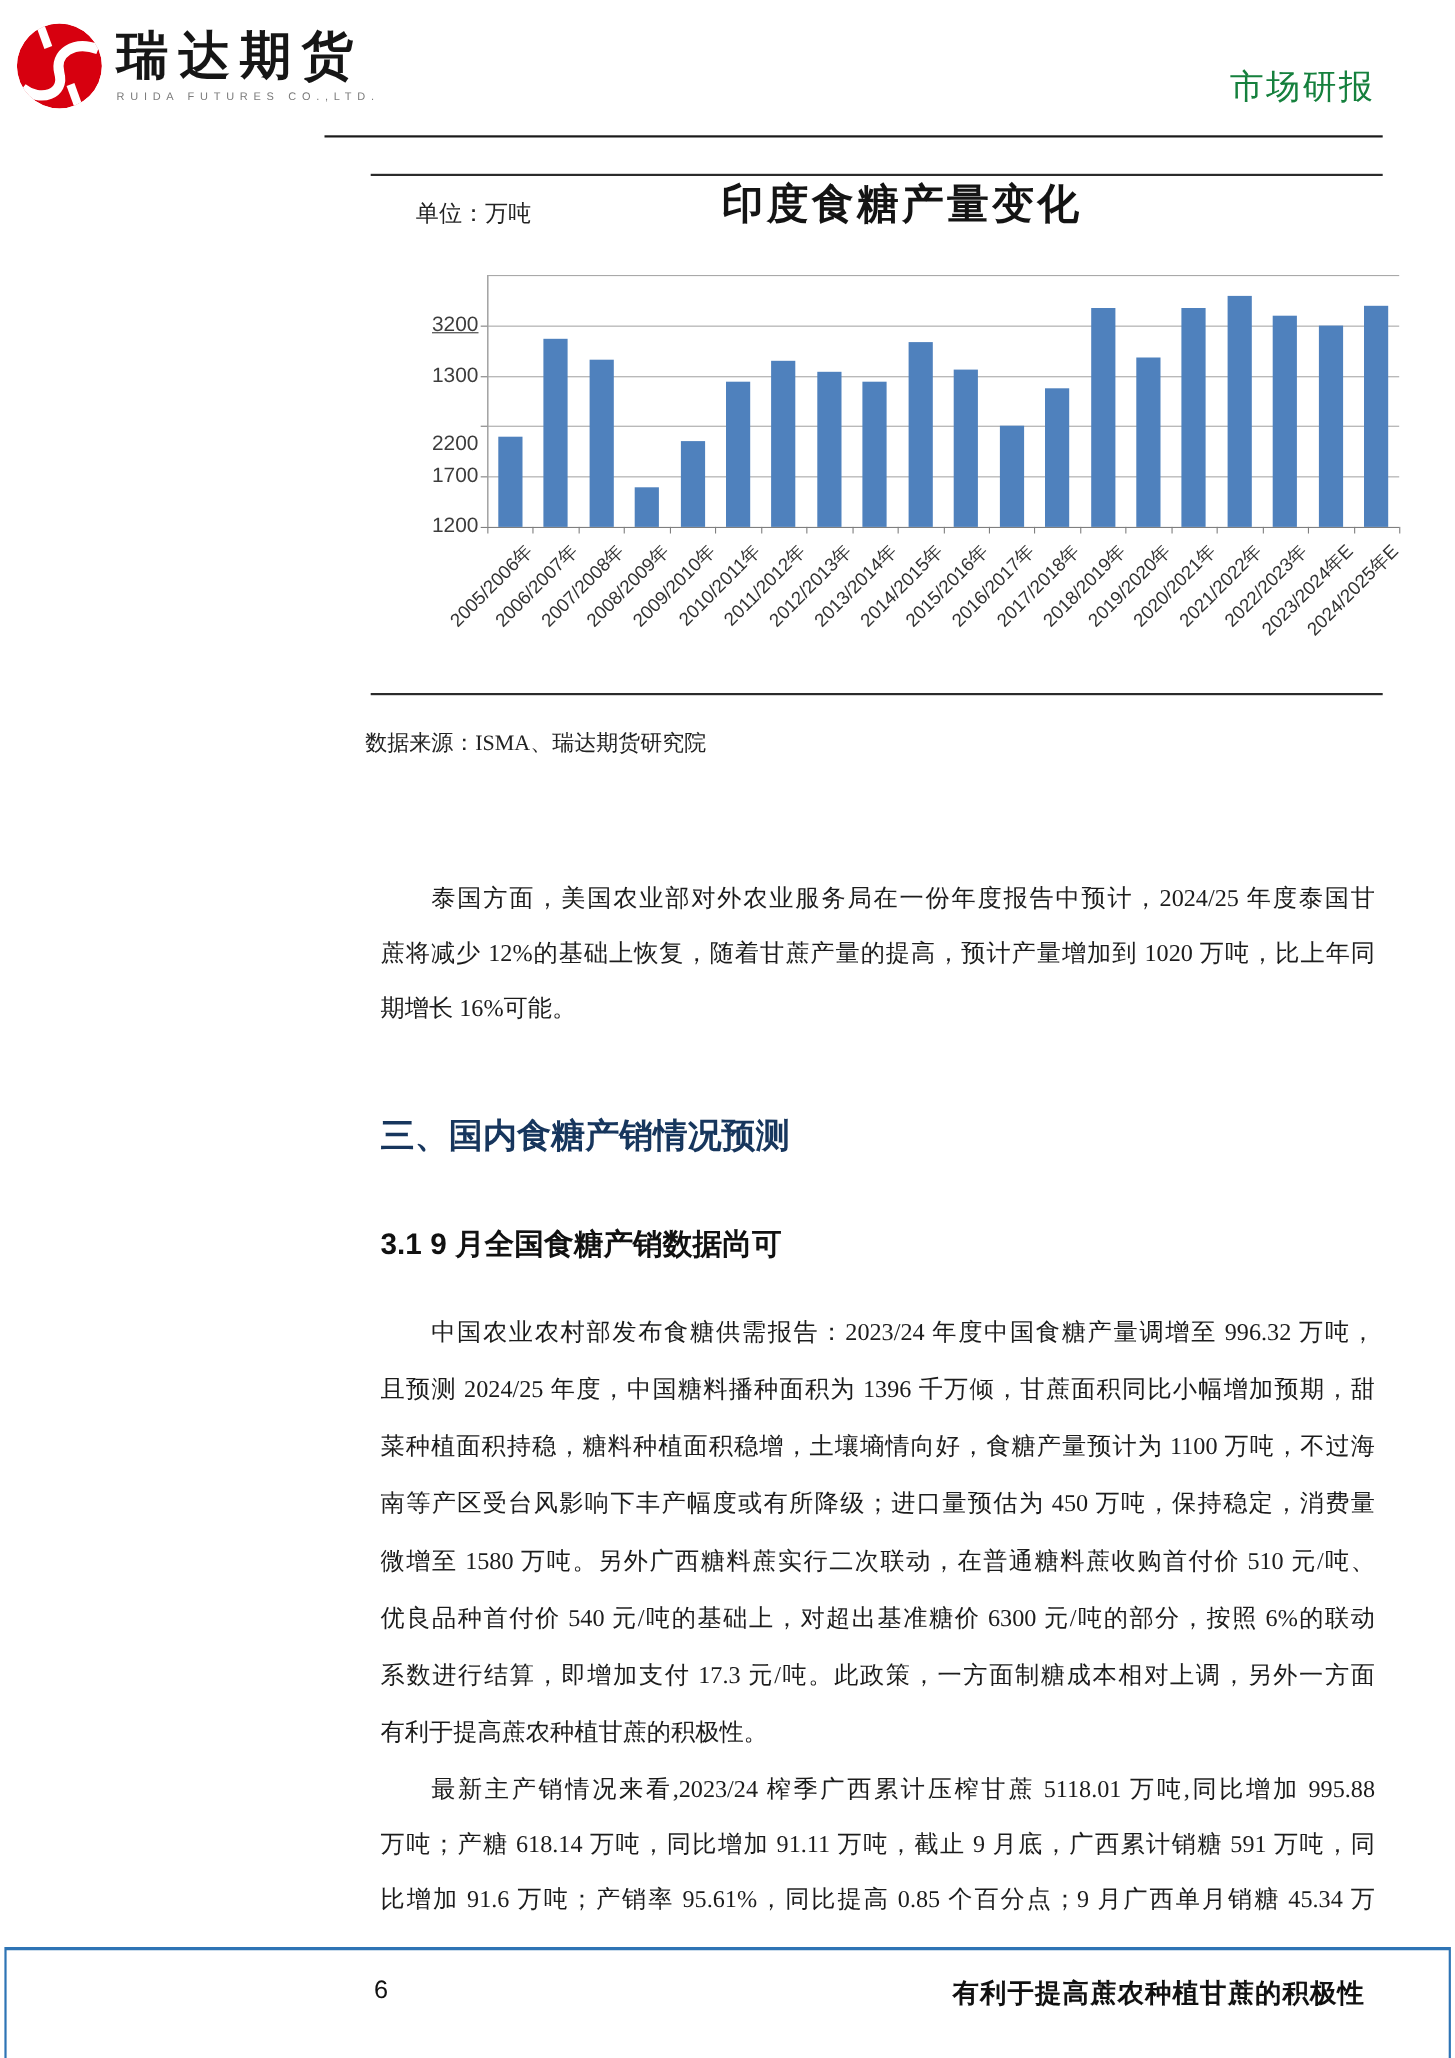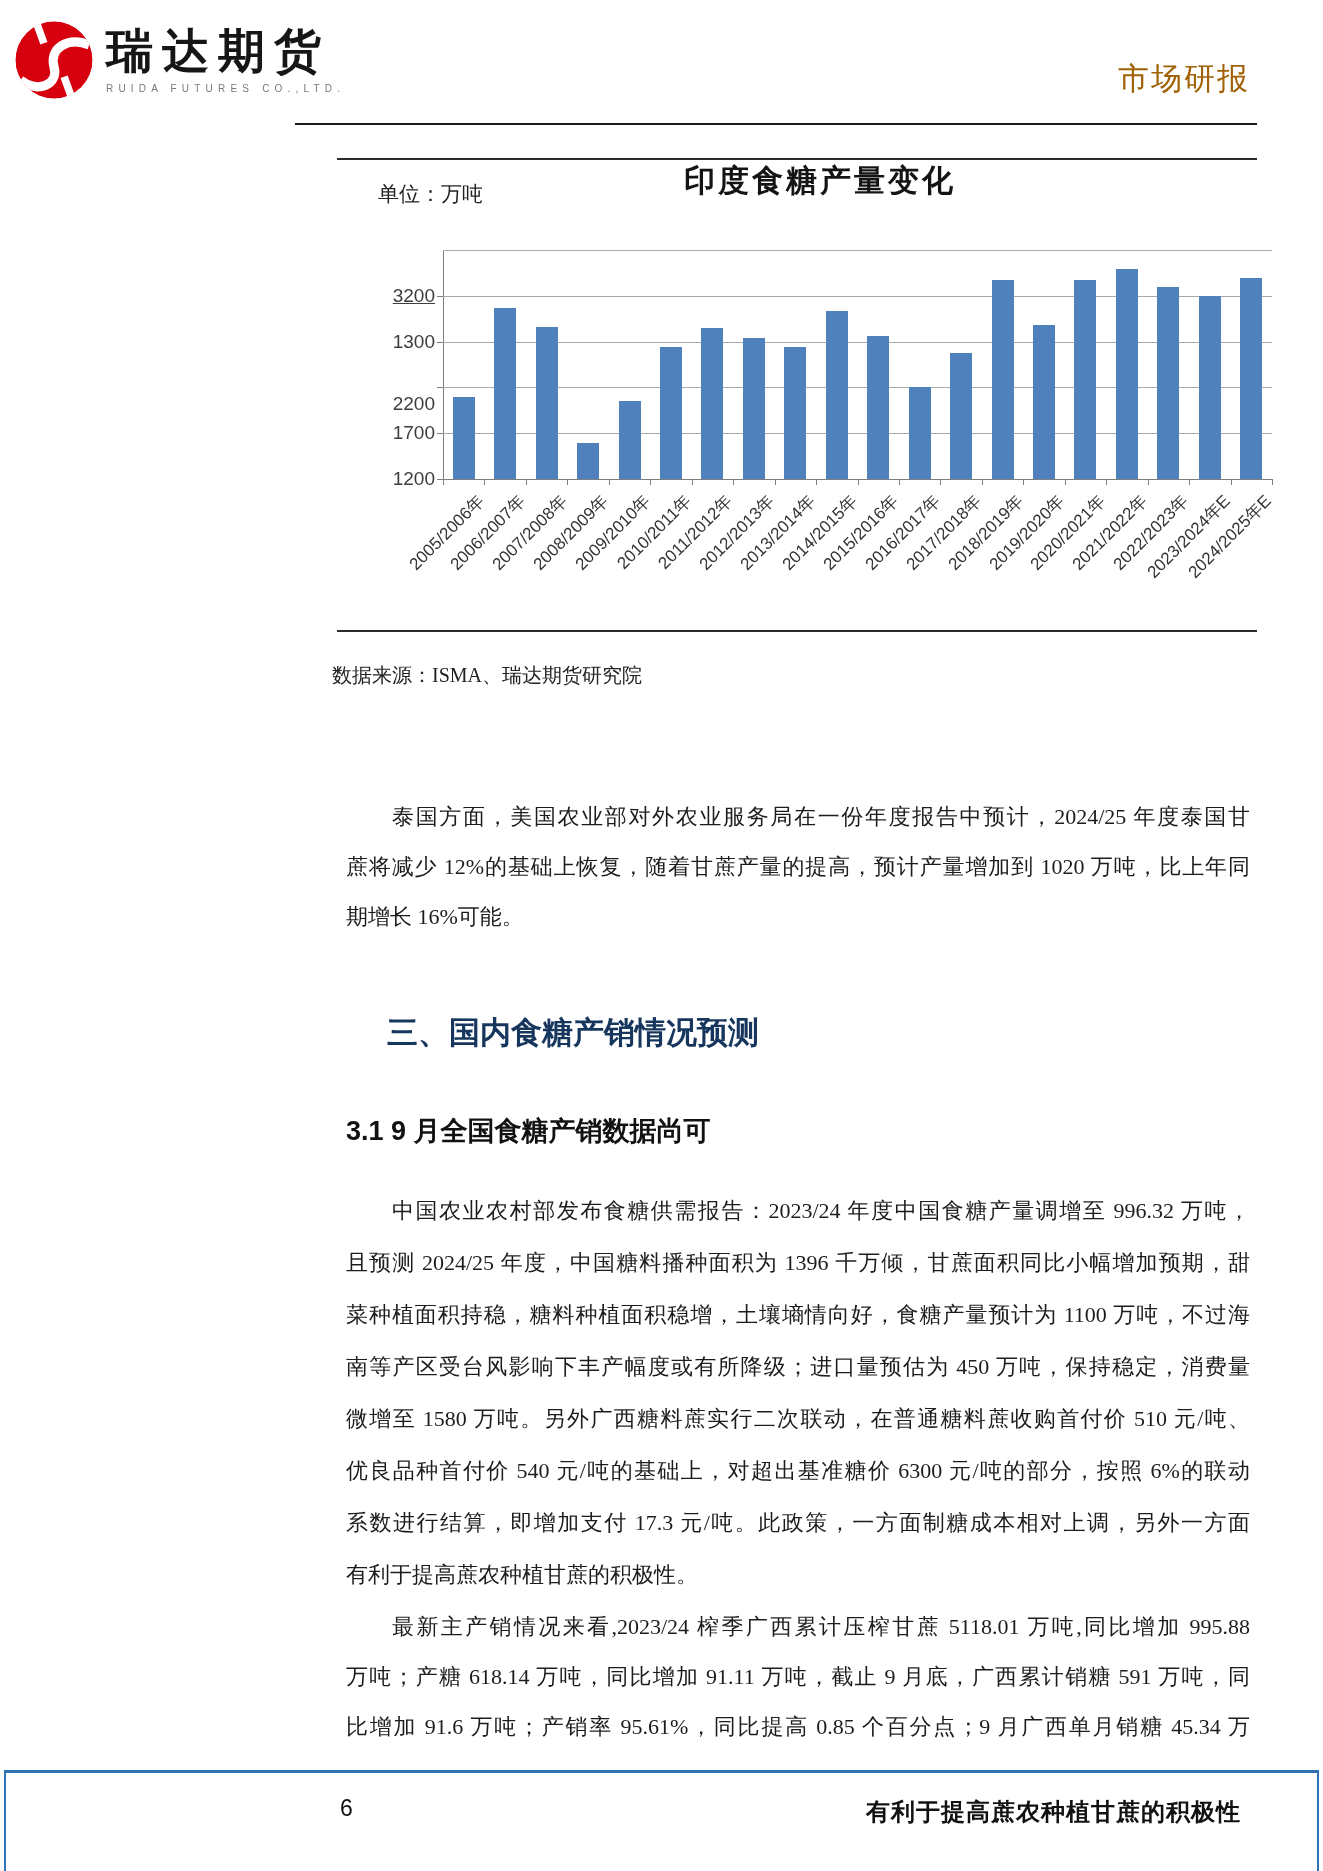--- a/index.html
+++ b/index.html
@@ -7,31 +7,31 @@
         font-family:"Liberation Serif","DejaVu Serif",serif;color:#1c1c1c;}
 
   
   .logo-wrap{position:absolute;left:12px;top:18px;display:flex;align-items:center;}
   .logo-mark{width:84px;height:84px;}
   .logo-text{margin-left:10px;}
   .logo-cn{font-family:Liberation Serif, serif;font-weight:bold;
            font-size:47px;letter-spacing:9px;color:#161616;line-height:1.1;}
   .logo-en{font-family:"Liberation Sans","DejaVu Sans",sans-serif;font-size:10px;
            letter-spacing:5.2px;color:#7a7a7a;margin-top:6px;}
-  .doc-type{position:absolute;left:1118px;top:58px;font-size:31px;color:#a16207;
+  .doc-type{position:absolute;left:1118px;top:58px;font-size:31px;color:#15803d;
             font-family:"Liberation Serif","DejaVu Serif",serif;letter-spacing:2px;}
   .header-rule{position:absolute;left:295px;top:123px;width:962px;height:2px;background:#1a1a1a;}
 
   
   .fig-rule-top{position:absolute;left:337px;top:158px;width:920px;height:2px;background:#2b2b2b;}
   .fig-rule-bottom{position:absolute;left:337px;top:630px;width:920px;height:2px;background:#2b2b2b;}
   .chart-unit{position:absolute;left:378px;top:180px;font-size:21px;color:#222;
               font-family:"Liberation Sans","DejaVu Sans",sans-serif;}
   .chart-title{position:absolute;left:560px;top:160px;width:520px;text-align:center;
-               font-size:31px;font-weight:bold;color:#141414;
+               font-size:38px;font-weight:bold;color:#141414;
                font-family:"Liberation Serif","DejaVu Serif",serif;letter-spacing:3px;}
   .chart-plot{position:absolute;left:443px;top:250px;width:829px;height:229px;}
   .axis-y{position:absolute;left:0;top:0;width:1px;height:100%;background:#7f7f7f;}
   .axis-x{position:absolute;left:0;top:229px;width:100%;height:1px;background:#7f7f7f;}
   .grid{position:absolute;left:0;right:0;height:1px;background:#a9a9a9;}
   .bar{position:absolute;}
   .ylab{position:absolute;left:-64px;width:56px;text-align:right;font-size:19px;color:#3d3d3d;
         font-family:"Liberation Sans","DejaVu Sans",sans-serif;}
   .ytick{position:absolute;left:-6px;width:6px;height:1px;background:#7f7f7f;}
   .xtick{position:absolute;top:229px;width:1px;height:6px;background:#7f7f7f;}
@@ -170,21 +170,21 @@
     </div>
   <div class="chart-source">数据来源：ISMA、瑞达期货研究院</div>
   <div class="fig-rule-bottom"></div>
 
   <div class="para" style="top:792px;">
       <div class="bline just ind">泰国方面，美国农业部对外农业服务局在一份年度报告中预计，2024/25 年度泰国甘</div>
       <div class="bline just">蔗将减少 12%的基础上恢复，随着甘蔗产量的提高，预计产量增加到 1020 万吨，比上年同</div>
       <div class="bline">期增长 16%可能。</div>
     </div>
 
-  <div class="h-main" style="top:1012px;margin-left:41px;">三、国内食糖产销情况预测</div>
+  <div class="h-main" style="top:1012px;">三、国内食糖产销情况预测</div>
 
   <div class="h-sub" style="top:1113px;">3.1 9 月全国食糖产销数据尚可</div>
   <div class="para lh52" style="top:1185px;">
       <div class="bline just ind">中国农业农村部发布食糖供需报告：2023/24 年度中国食糖产量调增至 996.32 万吨，</div>
       <div class="bline just">且预测 2024/25 年度，中国糖料播种面积为 1396 千万倾，甘蔗面积同比小幅增加预期，甜</div>
       <div class="bline just">菜种植面积持稳，糖料种植面积稳增，土壤墒情向好，食糖产量预计为 1100 万吨，不过海</div>
       <div class="bline just">南等产区受台风影响下丰产幅度或有所降级；进口量预估为 450 万吨，保持稳定，消费量</div>
       <div class="bline just">微增至 1580 万吨。另外广西糖料蔗实行二次联动，在普通糖料蔗收购首付价 510 元/吨、</div>
       <div class="bline just">优良品种首付价 540 元/吨的基础上，对超出基准糖价 6300 元/吨的部分，按照 6%的联动</div>
       <div class="bline just">系数进行结算，即增加支付 17.3 元/吨。此政策，一方面制糖成本相对上调，另外一方面</div>

